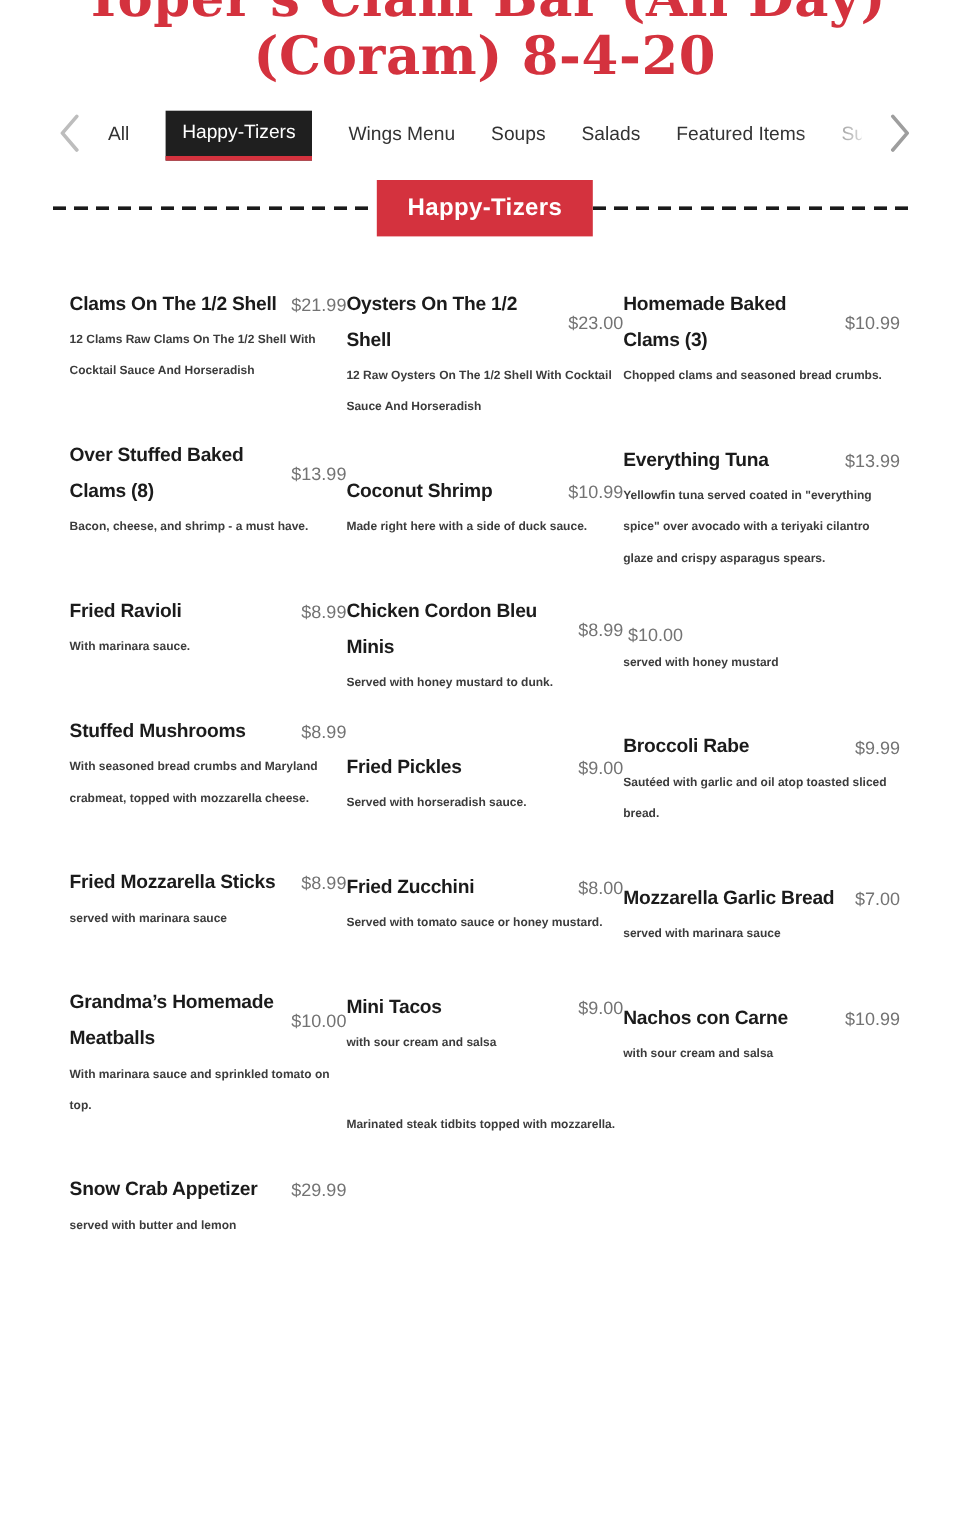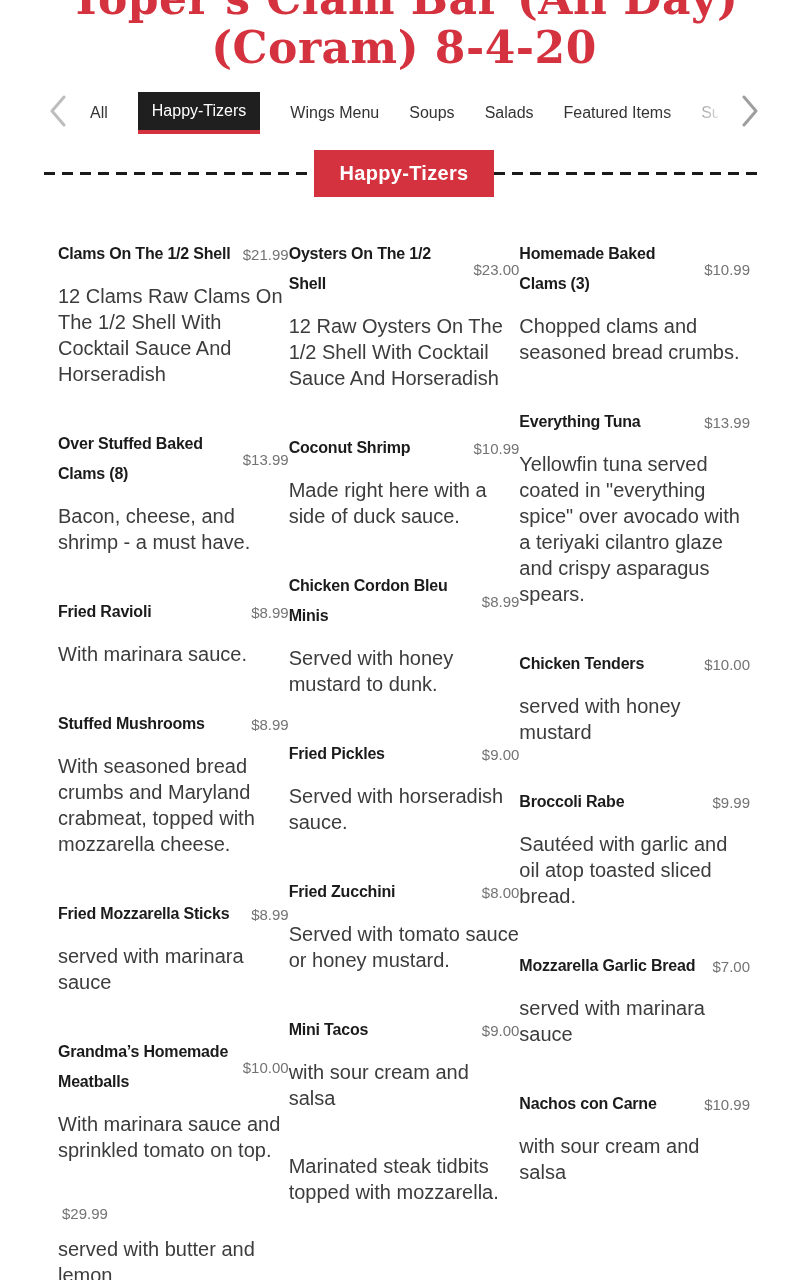--- a/index.html
+++ b/index.html
@@ -115,24 +115,25 @@
     letter-spacing: -0.2px;
   }
   .item-price {
     font-size: 15px;
     font-weight: 400;
     color: #737373;
     margin-left: 4px;
     white-space: nowrap;
   }
   .item-desc {
-    margin-top: 14px;
-    font-size: 20px;
+    margin-top: 2px;
+    font-size: 10px;
     line-height: 26px;
     color: #3c3c3c;
+    font-weight: bold;
   }
 </style>
 </head>
 <body>
 
 <div class="page">
 
   <header class="page-title">
     <div>Toper's Clam Bar (All Day)</div>
     <div>(Coram) 8-4-20</div>
@@ -212,20 +213,21 @@
   </article>
         <article class="menu-item">
     <div class="item-head">
       <h3 class="item-name">Grandma’s Homemade Meatballs</h3>
       <span class="item-price">$10.00</span>
     </div>
     <p class="item-desc">With marinara sauce and sprinkled tomato on top.</p>
   </article>
         <article class="menu-item">
     <div class="item-head">
+      <h3 class="item-name">Snow Crab Appetizer</h3>
       <span class="item-price">$29.99</span>
     </div>
     <p class="item-desc">served with butter and lemon</p>
   </article>
       </div>
       <div class="menu-col">
         <article class="menu-item">
     <div class="item-head">
       <h3 class="item-name">Oysters On The 1/2 Shell</h3>
       <span class="item-price">$23.00</span>
@@ -281,21 +283,20 @@
   </article>
         <article class="menu-item">
     <div class="item-head">
       <h3 class="item-name">Everything Tuna</h3>
       <span class="item-price">$13.99</span>
     </div>
     <p class="item-desc">Yellowfin tuna served coated in "everything spice" over avocado with a teriyaki cilantro glaze and crispy asparagus spears.</p>
   </article>
         <article class="menu-item">
     <div class="item-head">
-      <h3 class="item-name">Chicken Tenders</h3>
       <span class="item-price">$10.00</span>
     </div>
     <p class="item-desc">served with honey mustard</p>
   </article>
         <article class="menu-item">
     <div class="item-head">
       <h3 class="item-name">Broccoli Rabe</h3>
       <span class="item-price">$9.99</span>
     </div>
     <p class="item-desc">Sautéed with garlic and oil atop toasted sliced bread.</p>

